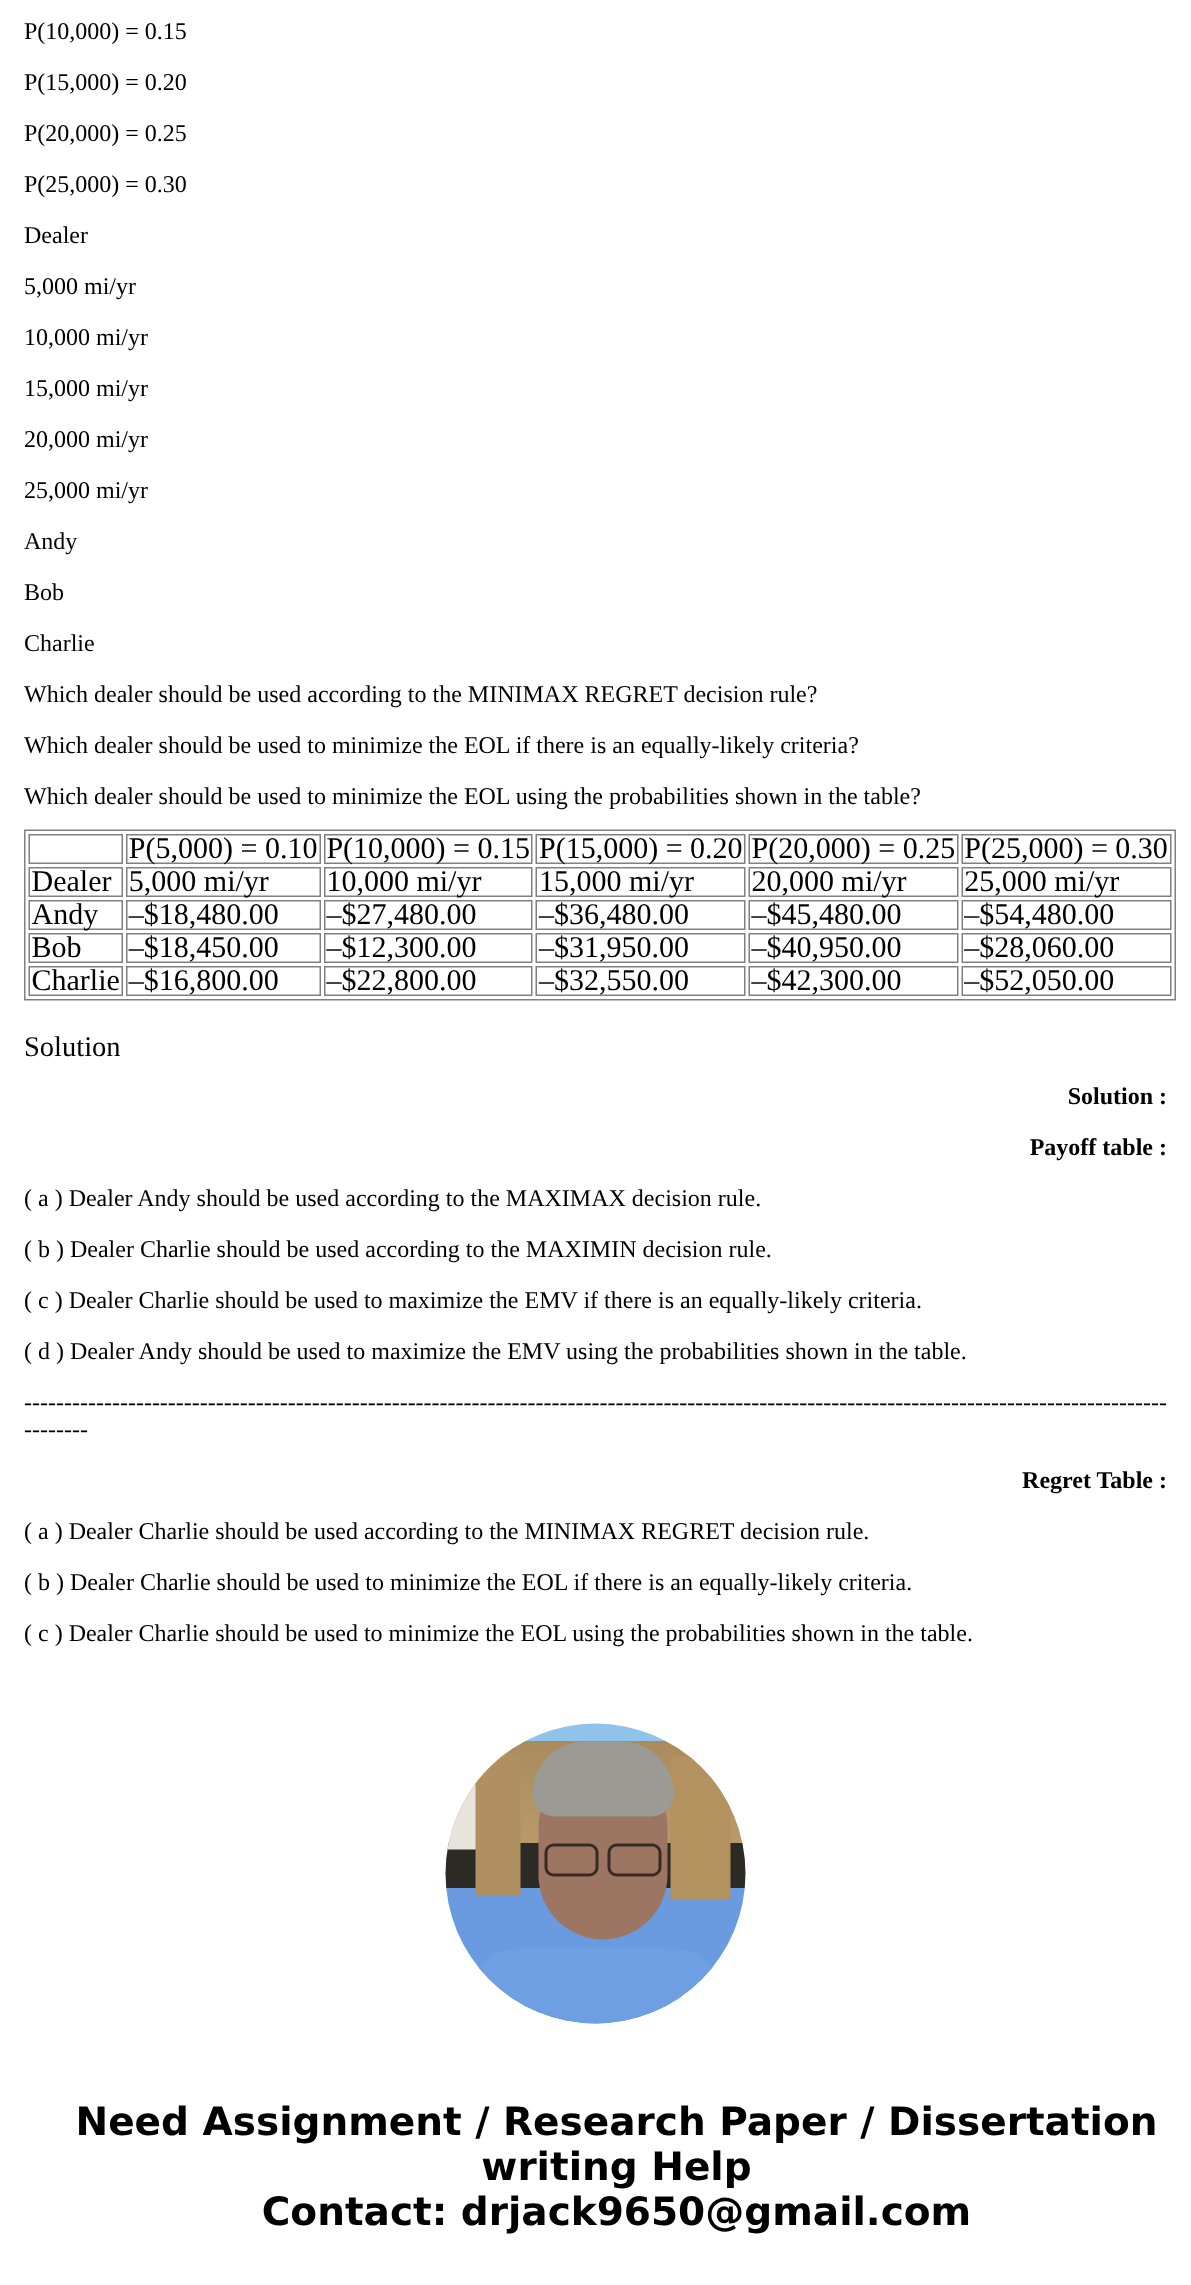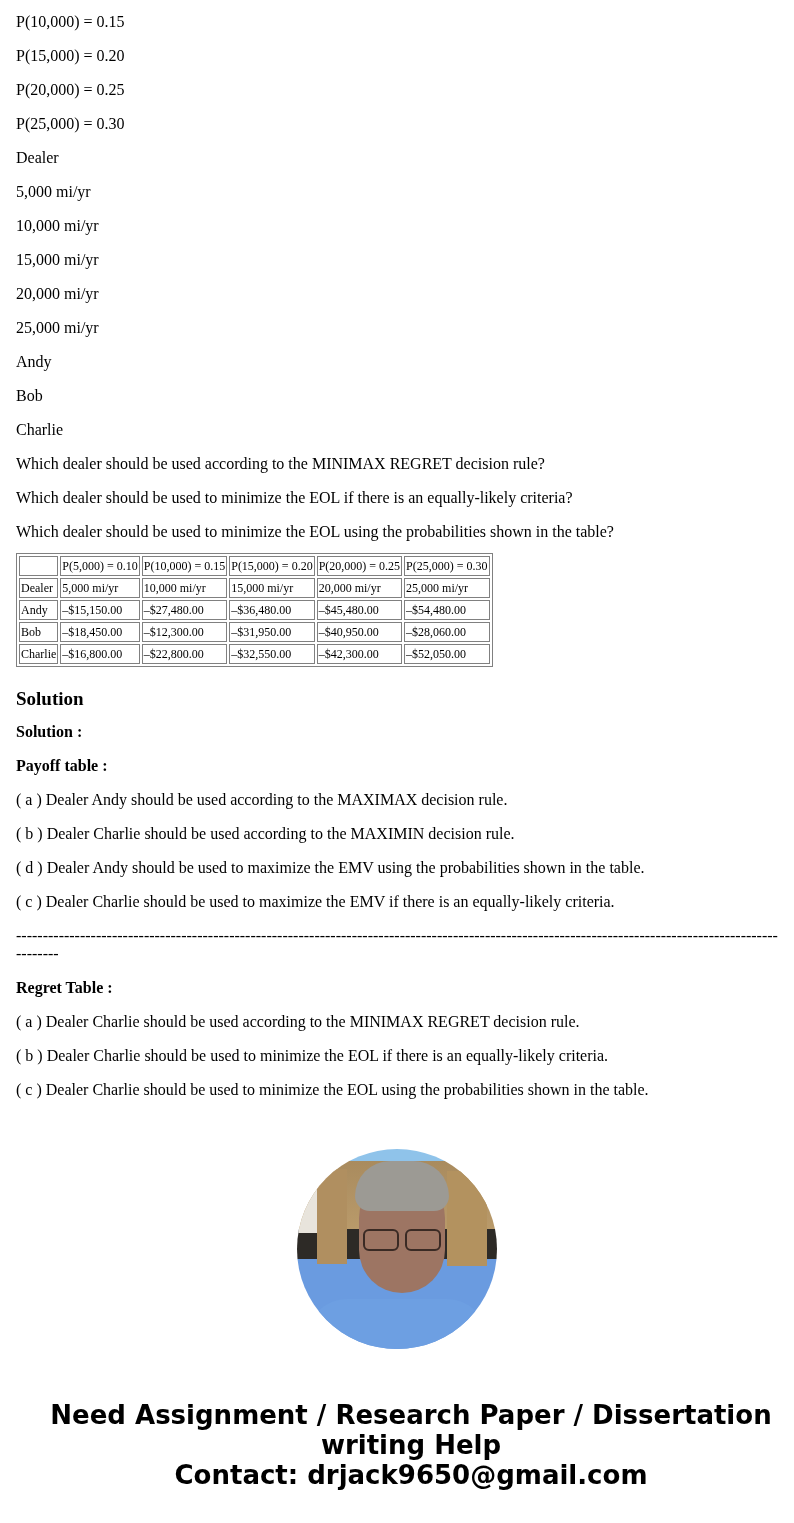--- a/index.html
+++ b/index.html
@@ -18,32 +18,32 @@
       border-spacing: 2px;
       margin-top: 1px;
       margin-bottom: 0;
       border-collapse: separate;
     }
     table.payoff td {
       border: 1px solid #808080;
       padding: 0 1px;
       height: 18px;
       white-space: nowrap;
-      font-size: 12px;
+      font-size: 20px;
       line-height: 18px;
       vertical-align: middle;
     }
     h3 {
       font-size: 19px;
-      font-weight: bold;
+      font-weight: normal;
       margin: 0;
       padding: 22px 0 9px 0;
       line-height: 20px;
     }
-    .bold-p { font-weight: bold; }
+    .bold-p { font-weight: bold; text-align: right; }
     .dashes {
       word-break: break-all;
       height: auto;
       padding: 5px 0 11px 0;
       line-height: 18px;
       letter-spacing: 0;
     }
     .avatar-wrap {
       display: flex;
       justify-content: center;
@@ -140,21 +140,21 @@
       <tr>
         <td>Dealer</td>
         <td>5,000 mi/yr</td>
         <td>10,000 mi/yr</td>
         <td>15,000 mi/yr</td>
         <td>20,000 mi/yr</td>
         <td>25,000 mi/yr</td>
       </tr>
       <tr>
         <td>Andy</td>
-        <td>–$15,150.00</td>
+        <td>–$18,480.00</td>
         <td>–$27,480.00</td>
         <td>–$36,480.00</td>
         <td>–$45,480.00</td>
         <td>–$54,480.00</td>
       </tr>
       <tr>
         <td>Bob</td>
         <td>–$18,450.00</td>
         <td>–$12,300.00</td>
         <td>–$31,950.00</td>
@@ -172,22 +172,22 @@
     </tbody>
   </table>
 
   <h3>Solution</h3>
 
   <p class="bold-p">Solution :</p>
   <p class="bold-p">Payoff table :</p>
 
   <p>( a ) Dealer Andy should be used according to the MAXIMAX decision rule.</p>
   <p>( b ) Dealer Charlie should be used according to the MAXIMIN decision rule.</p>
+  <p>( c ) Dealer Charlie should be used to maximize the EMV if there is an equally-likely criteria.</p>
   <p>( d ) Dealer Andy should be used to maximize the EMV using the probabilities shown in the table.</p>
-  <p>( c ) Dealer Charlie should be used to maximize the EMV if there is an equally-likely criteria.</p>
 
   <p class="dashes">-------------------------------------------------------------------------------------------------------------------------------------------------------</p>
 
   <p class="bold-p">Regret Table :</p>
 
   <p>( a ) Dealer Charlie should be used according to the MINIMAX REGRET decision rule.</p>
   <p>( b ) Dealer Charlie should be used to minimize the EOL if there is an equally-likely criteria.</p>
   <p>( c ) Dealer Charlie should be used to minimize the EOL using the probabilities shown in the table.</p>
 </div>
 

